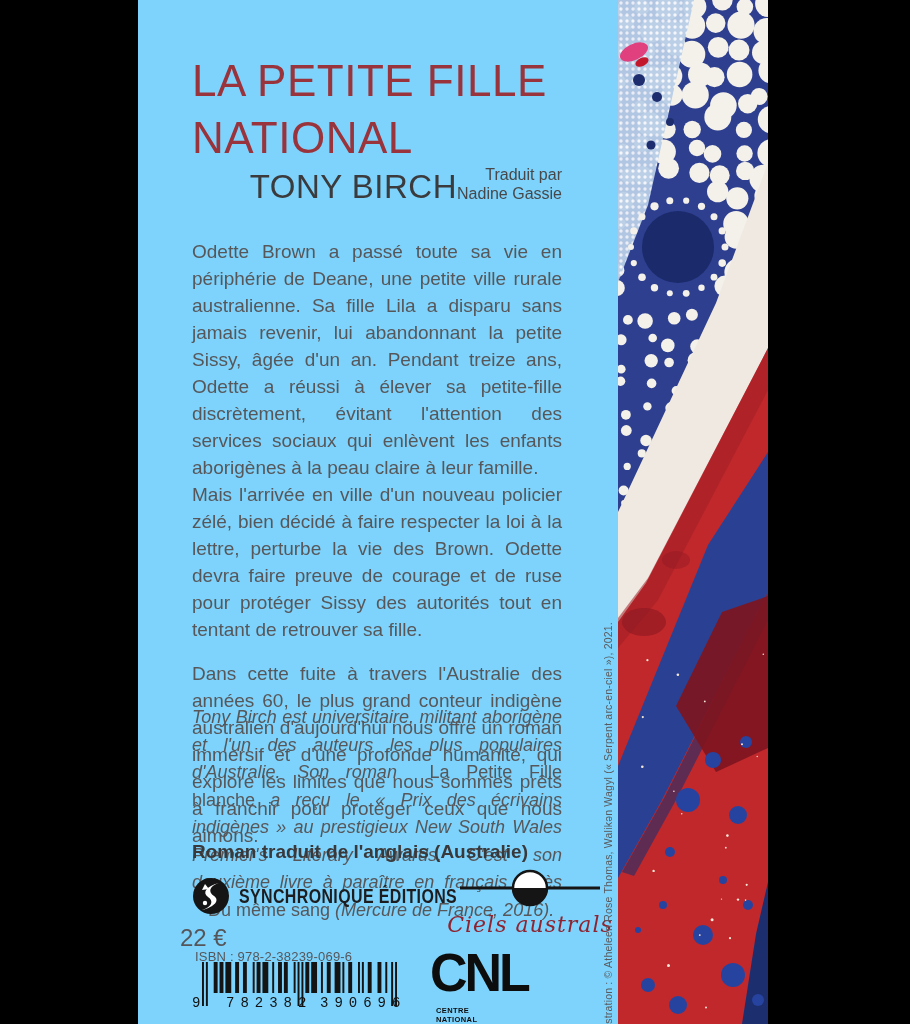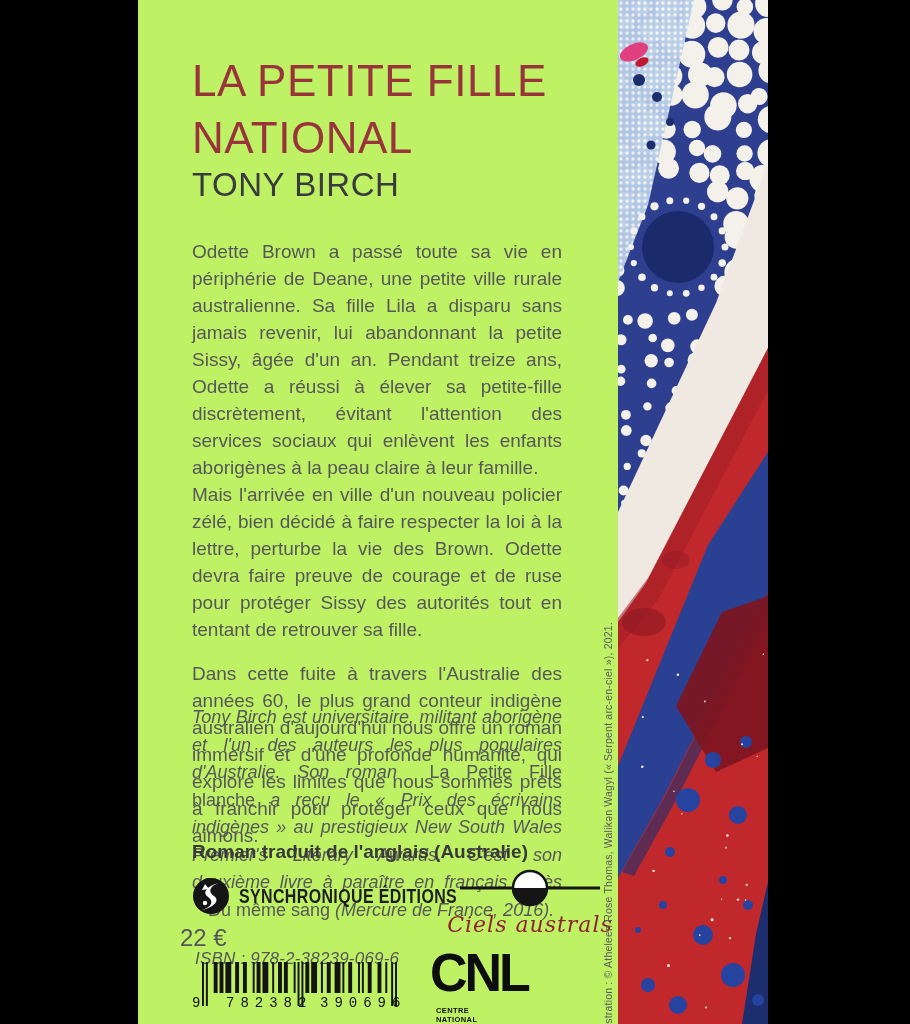--- a/index.html
+++ b/index.html
@@ -1,44 +1,44 @@
 <!DOCTYPE html>
 <html><head>
 <meta charset="utf-8">
 <style>
   html,body{margin:0;padding:0;background:#000;}
   #stage{position:relative;width:910px;height:1024px;background:#000;overflow:hidden;
          font-family:"Liberation Sans",sans-serif;}
-  #page{position:absolute;left:138px;top:0;width:480px;height:1024px;background:#bef264;overflow:hidden;}
+  #page{position:absolute;left:138px;top:0;width:480px;height:1024px;background:#7dd3fc;overflow:hidden;}
   #art{position:absolute;left:618px;top:0;width:150px;height:1024px;}
 
   .title{position:absolute;left:54px;top:52px;width:380px;
          font-size:44px;line-height:57px;letter-spacing:.5px;color:#9a343c;font-weight:400;}
   .author-row{position:absolute;left:54px;top:166px;width:370px;display:flex;
-              justify-content:space-between;align-items:flex-end;}
+              justify-content:flex-end;align-items:flex-end;}
   .author{font-size:33px;color:#3b3b3d;letter-spacing:.5px;}
   .translator{text-align:right;font-size:16px;line-height:18.5px;color:#48484a;padding-bottom:3px;}
 
   .synopsis{position:absolute;left:54px;top:238px;width:370px;}
   .synopsis p{margin:0;font-size:19px;line-height:27px;color:#57575a;text-align:justify;}
   .synopsis p.gap{margin-top:17px;}
 
   .bio{position:absolute;left:54px;top:686px;width:370px;
        font-size:18px;line-height:27.5px;color:#57575a;text-align:justify;}
   .bio .it{font-style:italic;}
   .bio .rm{font-style:normal;margin-left:16px;}
 
   .genre{position:absolute;left:54px;top:841px;font-size:19px;font-weight:bold;color:#39393b;}
 
   .sync{position:absolute;left:54px;top:877px;display:flex;align-items:center;}
   .sync-text{font-size:21px;font-weight:700;color:#1d1d1f;letter-spacing:.5px;
              transform:scaleX(.76);transform-origin:left center;margin-left:9px;white-space:nowrap;}
 
   .price{position:absolute;left:42px;top:924px;font-size:24px;color:#56565a;}
-  .isbn{position:absolute;left:57px;top:949px;font-size:17px;color:#56565a;letter-spacing:.2px;font-style:italic;}
+  .isbn{position:absolute;left:57px;top:949px;font-size:13px;color:#56565a;letter-spacing:.2px;}
   .barcode{position:absolute;left:54px;top:962px;}
   .bc-digits{font-family:"Liberation Mono",monospace;font-size:14px;fill:#111;}
 
   .ciels{position:absolute;left:307px;top:866px;width:170px;text-align:center;}
   .ciels-script{font-family:"DejaVu Serif",serif;font-style:italic;font-size:22px;color:#8f2430;
                 letter-spacing:1px;margin-top:-2px;}
 
   .cnl{position:absolute;left:292px;top:948px;display:flex;flex-direction:column;}
   .cnl-acronym{font-size:52px;font-weight:900;color:#0d0d0d;letter-spacing:-3px;
                line-height:48px;transform:scaleY(1.04);}
@@ -55,20 +55,24 @@
 <div id="stage">
   <div id="page">
 
     <div class="title">
       <div>LA PETITE FILLE</div>
       <div>NATIONAL</div>
     </div>
 
     <div class="author-row">
       <div class="author">TONY BIRCH</div>
+      <div class="translator">
+        <div>Traduit par</div>
+        <div>Nadine Gassie</div>
+      </div>
     </div>
 
     <div class="synopsis" id="synopsis">
         <p>Odette Brown a passé toute sa vie en périphérie de Deane, une petite ville rurale australienne. Sa fille Lila a disparu sans jamais revenir, lui abandonnant la petite Sissy, âgée d'un an. Pendant treize ans, Odette a réussi à élever sa petite-fille discrètement, évitant l'attention des services sociaux qui enlèvent les enfants aborigènes à la peau claire à leur famille.</p>
         <p>Mais l'arrivée en ville d'un nouveau policier zélé, bien décidé à faire respecter la loi à la lettre, perturbe la vie des Brown. Odette devra faire preuve de courage et de ruse pour protéger Sissy des autorités tout en tentant de retrouver sa fille.</p>
         <p class="gap">Dans cette fuite à travers l'Australie des années 60, le plus grand conteur indigène australien d'aujourd'hui nous offre un roman immersif et d'une profonde humanité, qui explore les limites que nous sommes prêts à franchir pour protéger ceux que nous aimons.</p>
       </div>
 
     <p class="bio" id="bio"><span class="it">Tony Birch est universitaire, militant aborigène et l'un des auteurs les plus populaires d'Australie. Son roman </span><span class="rm">La Petite Fille blanche</span><span class="it"> a reçu le « Prix des écrivains indigènes » au prestigieux New South Wales Premier's Literary Awards. C'est son deuxième livre à paraître en français après </span><span class="rm">Du même sang</span><span class="it"> (Mercure de France, 2016).</span></p>
 

